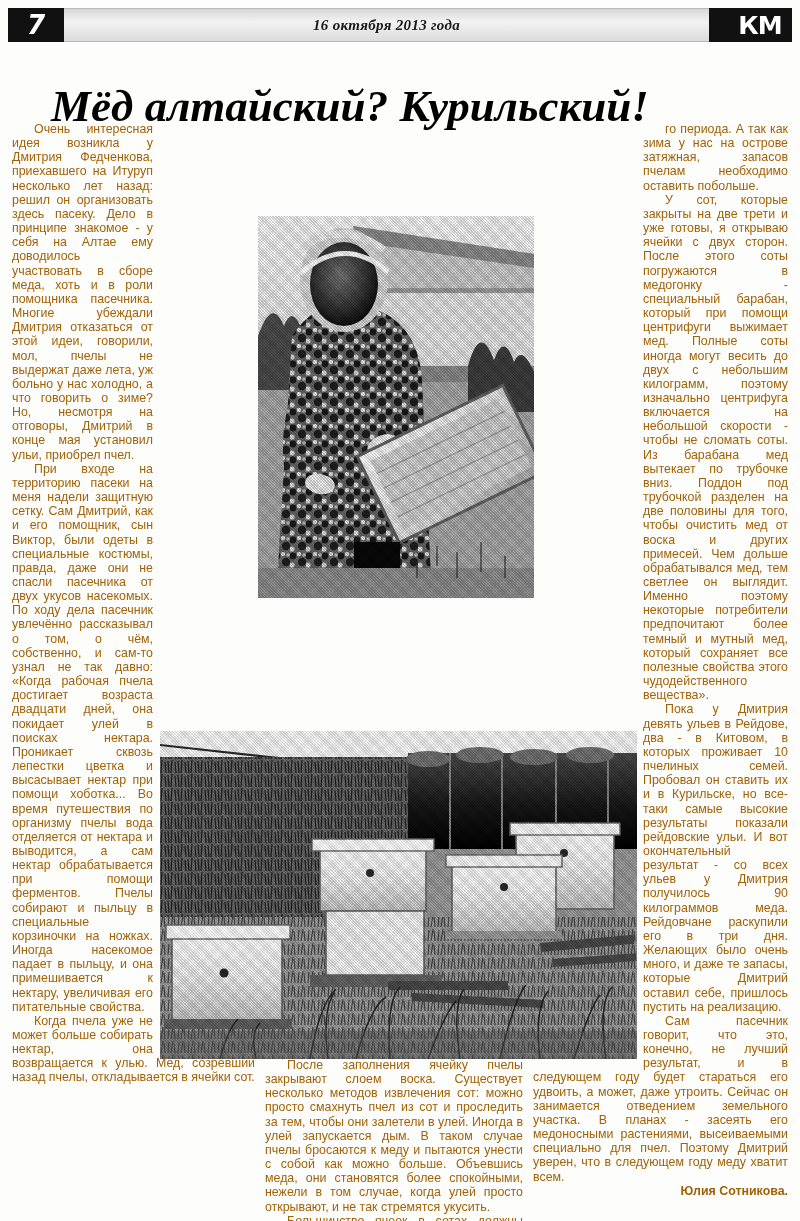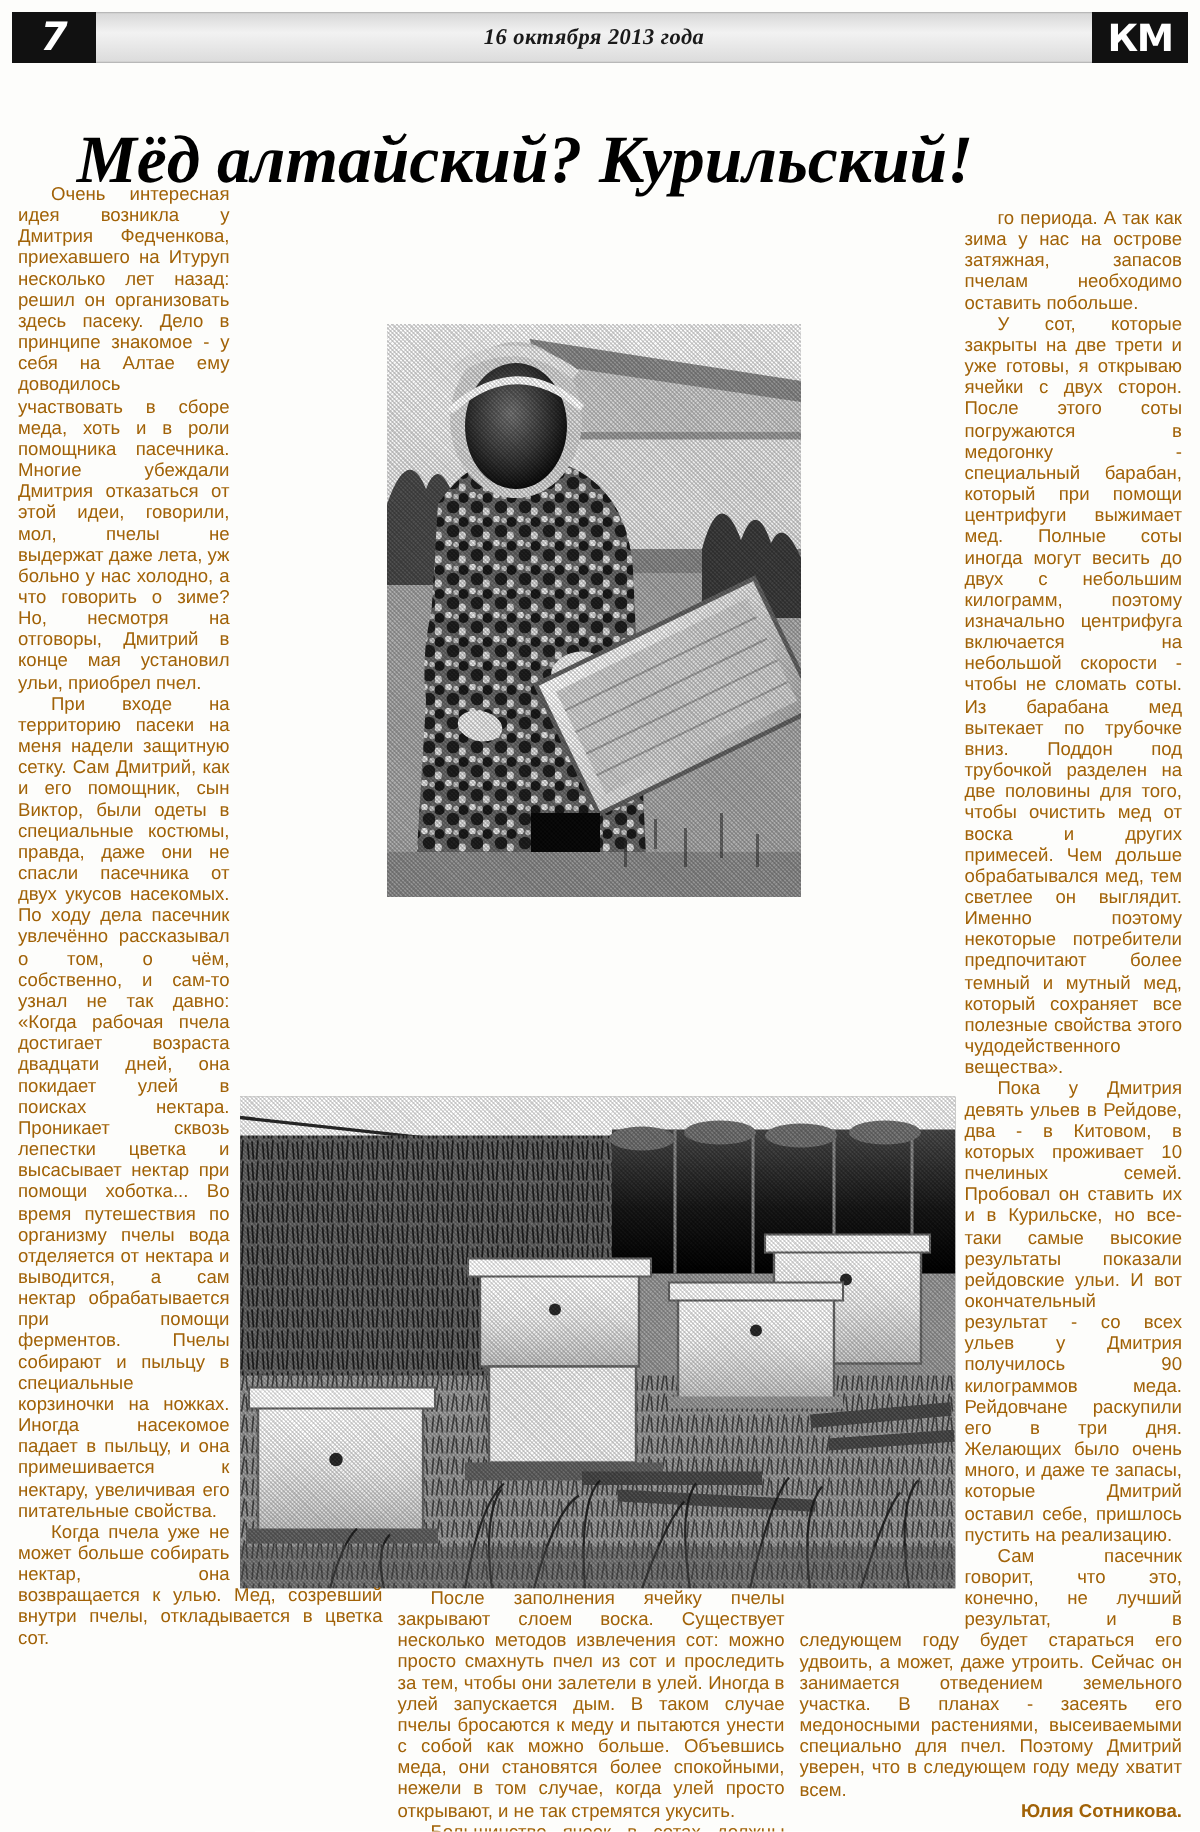--- a/index.html
+++ b/index.html
@@ -70,20 +70,21 @@
     width: 64px;
     background: #111111;
     color: #ffffff;
     display: flex;
     align-items: center;
     justify-content: center;
     font-weight: bold;
     font-size: 25px;
     font-family: "DejaVu Sans", sans-serif;
     letter-spacing: -1px;
+    padding-left: 19px;
   }
 
   
   .headline {
     position: absolute;
     left: 0;
     top: 50px;
     width: 700px;
     text-align: center;
     font-family: "Liberation Serif", serif;
@@ -107,21 +108,21 @@
     -webkit-hyphens: none;
     hyphens: none;
   }
   .col p {
     margin: 0;
     text-indent: 22px;
   }
 
   .col-1 { left: 12px;  width: 243px; }
   .col-2 { left: 265px; width: 258px; }
-  .col-3 { left: 533px; width: 255px; margin-top: 16px; }
+  .col-3 { left: 533px; width: 255px; }
 
   
   .float-ph {
     float: right;
     height: 1px;
   }
 
   
   .photo {
     position: absolute;
@@ -356,21 +357,21 @@
     </svg>
     <div class="grain"></div>
   </div>
 
   <div class="col col-1">
       <div style="float: right; width: 96px; height: 330px; margin-top: 603px; margin-left: 6px; shape-outside: none;"></div>
       <div style="float: right; width: 0px; height: 0px; margin-top: 0px; margin-left: 6px; shape-outside: none;"></div>
     <div class="float-ph" style="width:0px;height:0px;"></div>
     <p>Очень интересная идея возникла у Дмитрия Федченкова, приехавшего на Итуруп несколько лет назад: решил он организовать здесь пасеку. Дело в принципе знакомое - у себя на Алтае ему доводилось участвовать в сборе меда, хоть и в роли помощника пасечника. Многие убеждали Дмитрия отказаться от этой идеи, говорили, мол, пчелы не выдержат даже лета, уж больно у нас холодно, а что говорить о зиме? Но, несмотря на отговоры, Дмитрий в конце мая установил ульи, приобрел пчел.</p>
     <p>При входе на территорию пасеки на меня надели защитную сетку. Сам Дмитрий, как и его помощник, сын Виктор, были одеты в специальные костюмы, правда, даже они не спасли пасечника от двух укусов насекомых. По ходу дела пасечник увлечённо рассказывал о том, о чём, собственно, и сам-то узнал не так давно: «Когда рабочая пчела достигает возраста двадцати дней, она покидает улей в поисках нектара. Проникает сквозь лепестки цветка и высасывает нектар при помощи хоботка... Во время путешествия по организму пчелы вода отделяется от нектара и выводится, а сам нектар обрабатывается при помощи ферментов. Пчелы собирают и пыльцу в специальные корзиночки на ножках. Иногда насекомое падает в пыльцу, и она примешивается к нектару, увеличивая его питательные свойства.</p>
-    <p>Когда пчела уже не может больше собирать нектар, она возвращается к улью. Мед, созревший внутри пчелы, откладывается в цветка сот.</p>
+    <p>Когда пчела уже не может больше собирать нектар, она возвращается к улью. Мед, созревший назад пчелы, откладывается в ячейки сот.</p>
   </div>
 
   <div class="col col-2">
       <div style="float: right; width: 258px; height: 330px; margin-top: 130px; margin-left: 6px; shape-outside: none;"></div>
       <div style="float: right; width: 258px; height: 382px; margin-top: 94px; margin-left: 6px; shape-outside: none;"></div>
     <div class="float-ph" style="width:258px;height:0px;"></div>
     <p>После заполнения ячейку пчелы закрывают слоем воска. Существует несколько методов извлечения сот: можно просто смахнуть пчел из сот и проследить за тем, чтобы они залетели в улей. Иногда в улей запускается дым. В таком случае пчелы бросаются к меду и пытаются унести с собой как можно больше. Объевшись меда, они становятся более спокойными, нежели в том случае, когда улей просто открывают, и не так стремятся укусить.</p>
     <p>Большинство ячеек в сотах должны быть закрытыми. Процесс апробирования сот происходит путем легкой встряски: если мед выливается, то соты возвращают обратно еще на несколько дней. Как минимум одна треть меда должна храниться в виде запаса для зимне-</p>
   </div>
 

